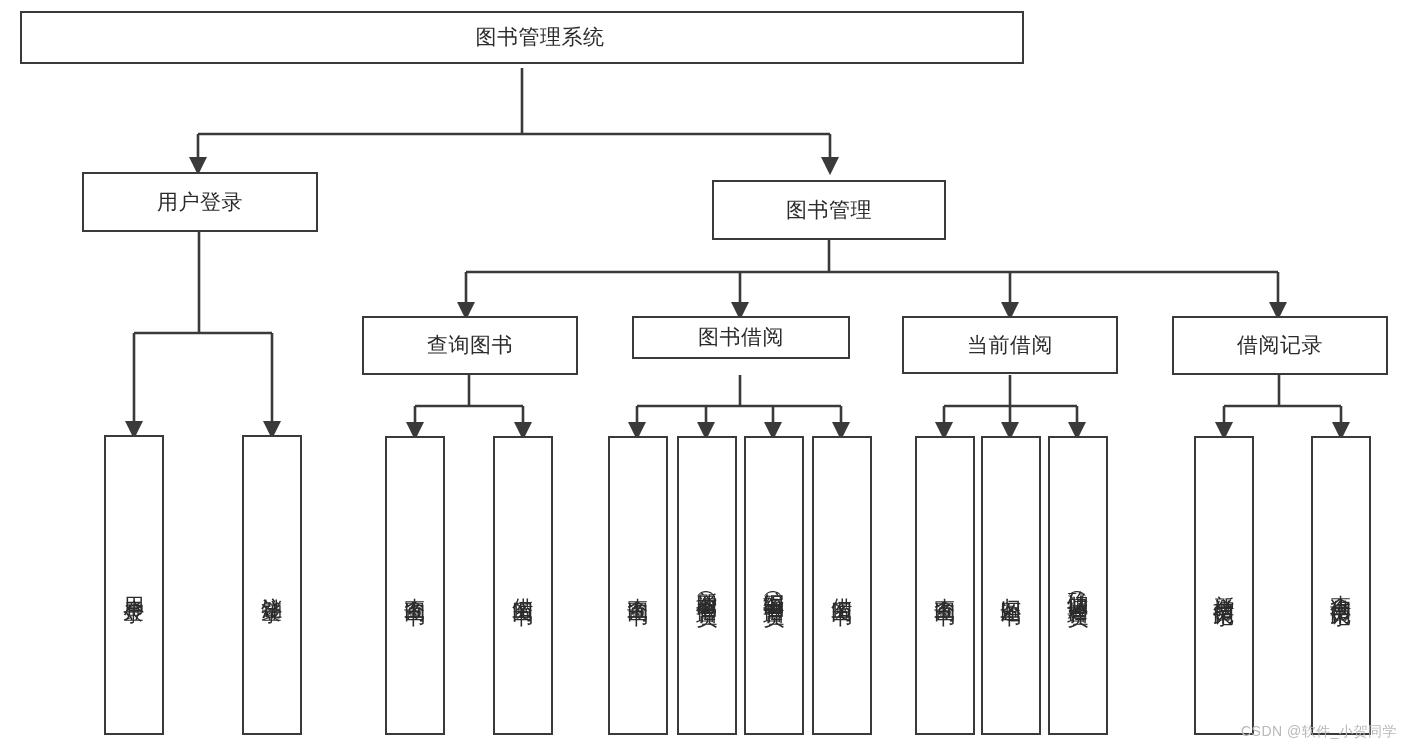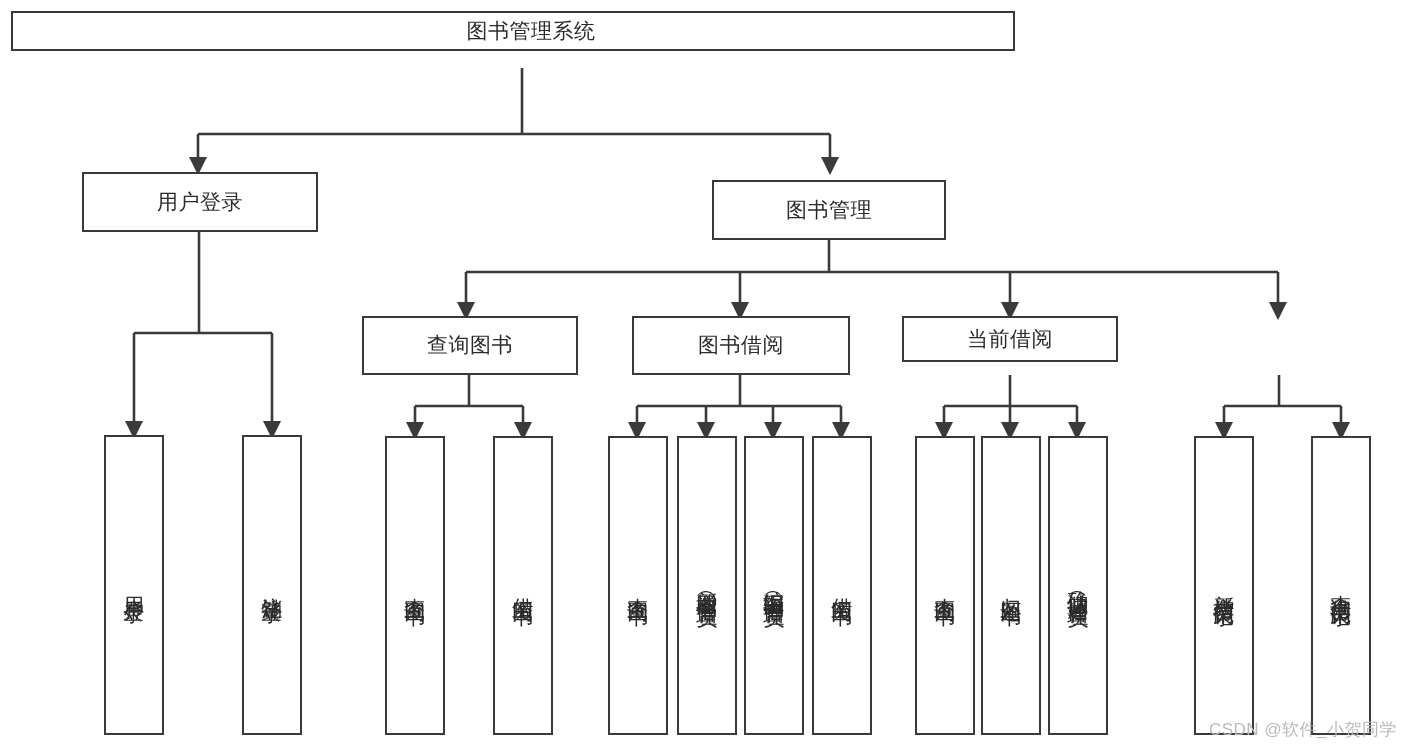--- a/index.html
+++ b/index.html
@@ -52,21 +52,21 @@
     text-orientation: upright;
     font-size: 21px;
     line-height: 1.30;
     letter-spacing: 2.5px;
     white-space: nowrap;
   }
   #watermark {
     position: absolute;
     right: 8px;
     bottom: 6px;
-    font-size: 17px;
+    font-size: 14px;
     color: #b9b9b9;
     white-space: nowrap;
     letter-spacing: 0.5px;
   }
 </style>
 </head>
 <body>
 
 <div id="canvas">
 
@@ -114,39 +114,42 @@
       <path d="M 1077 406 L 1077 431" marker-end="url(#arrow)"></path>
 
       <path d="M 1279 375 L 1279 406"></path>
       <path d="M 1224 406 L 1341 406"></path>
       <path d="M 1224 406 L 1224 431" marker-end="url(#arrow)"></path>
       <path d="M 1341 406 L 1341 431" marker-end="url(#arrow)"></path>
 
     </g>
   </svg>
 
-  <div class="node" style="left:11px; top:11px; width:1004px; height:40px;padding-left:36px;">
+  <div class="node" style="left:20px; top:11px; width:1004px; height:53px;padding-left:36px;">
     <span class="label">图书管理系统</span>
   </div>
 
   <div class="node" style="left:82px; top:172px; width:236px; height:60px;">
     <span class="label">用户登录</span>
   </div>
   <div class="node" style="left:712px; top:180px; width:234px; height:60px;">
     <span class="label">图书管理</span>
   </div>
 
   <div class="node" style="left:362px; top:316px; width:216px; height:59px;">
     <span class="label">查询图书</span>
   </div>
-  <div class="node" style="left:632px; top:316px; width:218px; height:59px;align-items:center;">
+  <div class="node" style="left:632px; top:316px; width:218px; height:43px;align-items:center;">
     <span class="label">图书借阅</span>
   </div>
-  <div class="node" style="left:902px; top:316px; width:216px; height:46px;">
+  <div class="node" style="left:902px; top:316px; width:216px; height:58px;">
     <span class="label">当前借阅</span>
+  </div>
+  <div class="node" style="left:1172px; top:316px; width:216px; height:59px;">
+    <span class="label">借阅记录</span>
   </div>
 
   <div class="node vert" style="left:104px; top:435px; width:60px; height:300px;">
     <span class="label">用户登录</span>
   </div>
   <div class="node vert" style="left:242px; top:435px; width:60px; height:300px;">
     <span class="label">注销登录</span>
   </div>
 
   <div class="node vert" style="left:385px; top:436px; width:60px; height:299px;">

